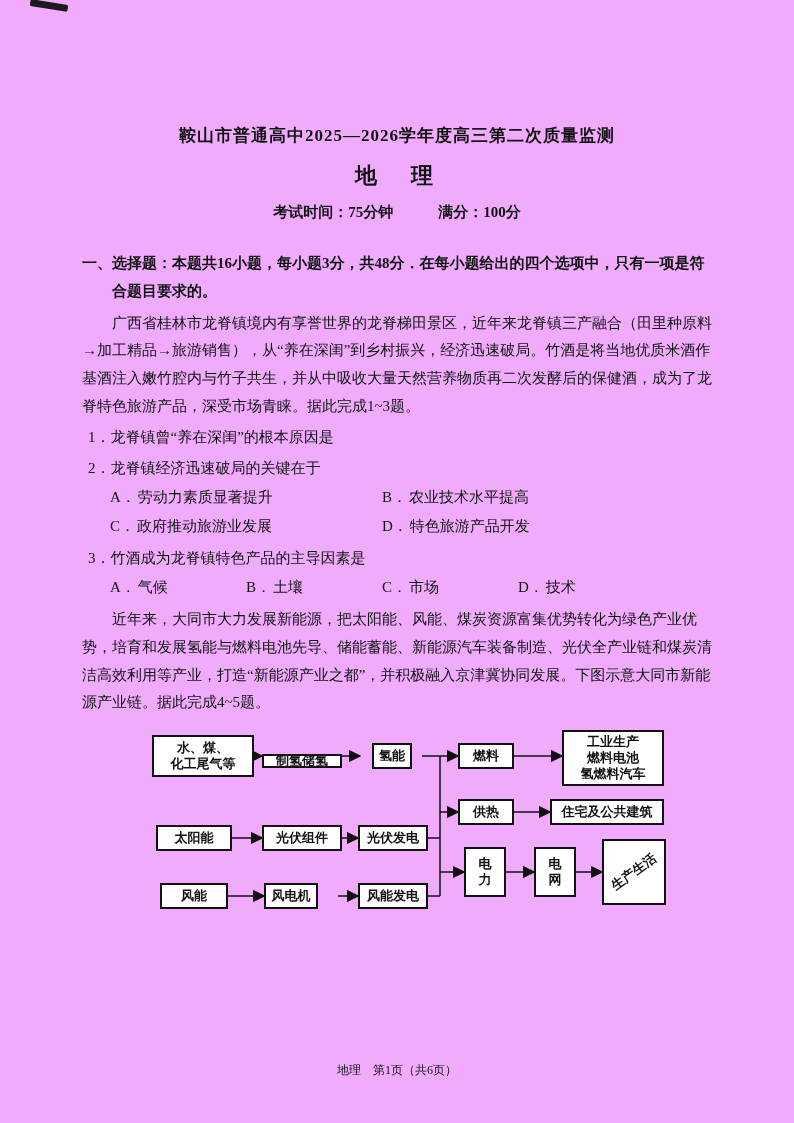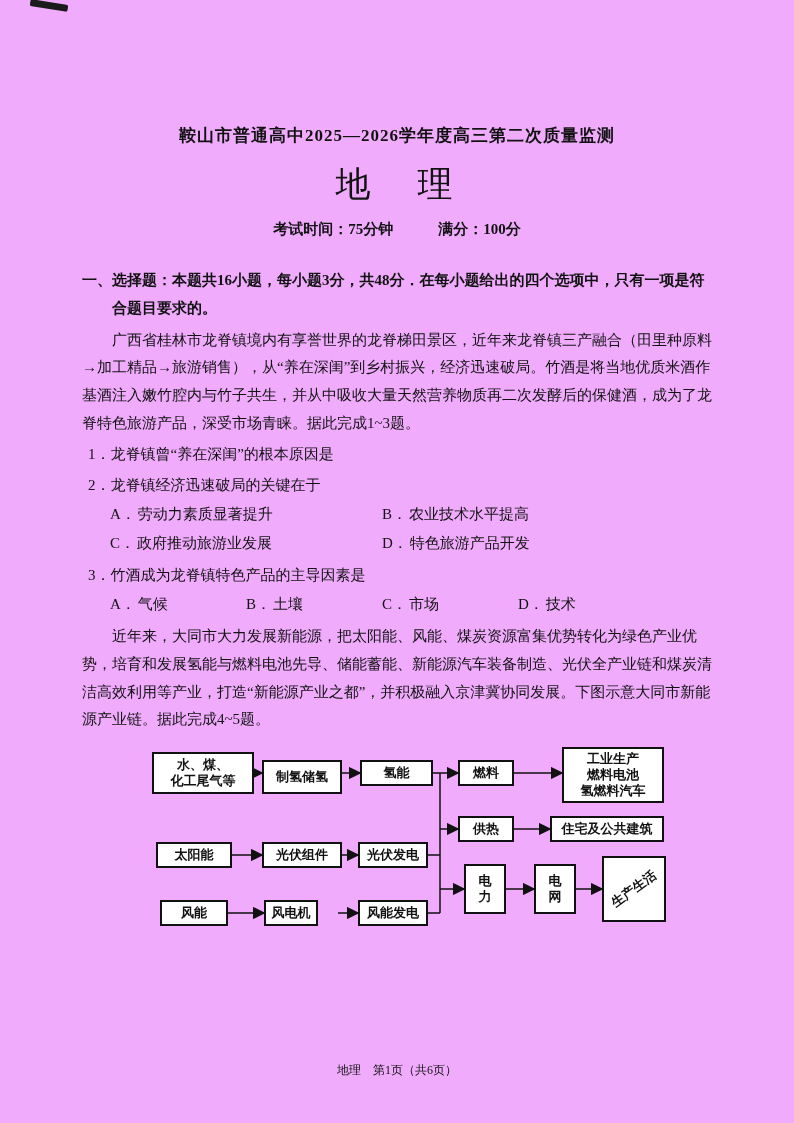--- a/index.html
+++ b/index.html
@@ -12,21 +12,21 @@
   .scan-mark {
     position: absolute; top: 2px; left: 30px; width: 38px; height: 7px;
     background: #1b1b1b; transform: rotate(9deg); border-radius: 2px;
   }
   .doc-title {
     padding-top: 124px; text-align: center;
     font-size: 17px; font-weight: 700; letter-spacing: 1px;
   }
   .subject {
     margin-top: 14px; text-align: center;
-    font-size: 35px; font-weight: 400; letter-spacing: 6px;
+    font-size: 22px; font-weight: 700; letter-spacing: 6px;
   }
   .exam-info { margin-top: 12px; text-align: center; font-size: 15px; font-weight: 700; }
   .exam-info .gap { display: inline-block; width: 3em; }
 
   .content { padding: 0 82px; font-size: 15px; }
   .section-heading {
     margin-top: 28px; font-weight: 700; line-height: 1.85;
     padding-left: 2em; text-indent: -2em;
   }
   .passage { margin: 4px 0 2px 0; line-height: 1.85; text-indent: 2em; }
@@ -131,22 +131,22 @@
         <line x1="338" y1="167" x2="358" y2="167" marker-end="url(#arr)"></line>
         <line x1="428" y1="167" x2="440" y2="167"></line>
         <line x1="440" y1="143" x2="464" y2="143" marker-end="url(#arr)"></line>
         <line x1="506" y1="143" x2="534" y2="143" marker-end="url(#arr)"></line>
         <line x1="576" y1="143" x2="602" y2="143" marker-end="url(#arr)"></line>
       </g>
     </svg>
 
     <div class="fc-box" style="left:152px;top:6px;width:102px;height:42px">水、煤、
 化工尾气等</div>
-    <div class="fc-box" style="left:262px;top:14px;width:80px;height:34px">制氢储氢</div>
-    <div class="fc-box" style="left:360px;top:14px;width:73px;height:26px">氢能</div>
+    <div class="fc-box" style="left:262px;top:25px;width:80px;height:14px">制氢储氢</div>
+    <div class="fc-box" style="left:372px;top:14px;width:40px;height:26px">氢能</div>
     <div class="fc-box" style="left:458px;top:14px;width:56px;height:26px">燃料</div>
     <div class="fc-box" style="left:562px;top:1px;width:102px;height:56px">工业生产
 燃料电池
 氢燃料汽车</div>
     <div class="fc-box" style="left:458px;top:70px;width:56px;height:26px">供热</div>
     <div class="fc-box" style="left:550px;top:70px;width:114px;height:26px">住宅及公共建筑</div>
     <div class="fc-box" style="left:156px;top:96px;width:76px;height:26px">太阳能</div>
     <div class="fc-box" style="left:262px;top:96px;width:80px;height:26px">光伏组件</div>
     <div class="fc-box" style="left:358px;top:96px;width:70px;height:26px">光伏发电</div>
     <div class="fc-box" style="left:160px;top:154px;width:68px;height:26px">风能</div>

